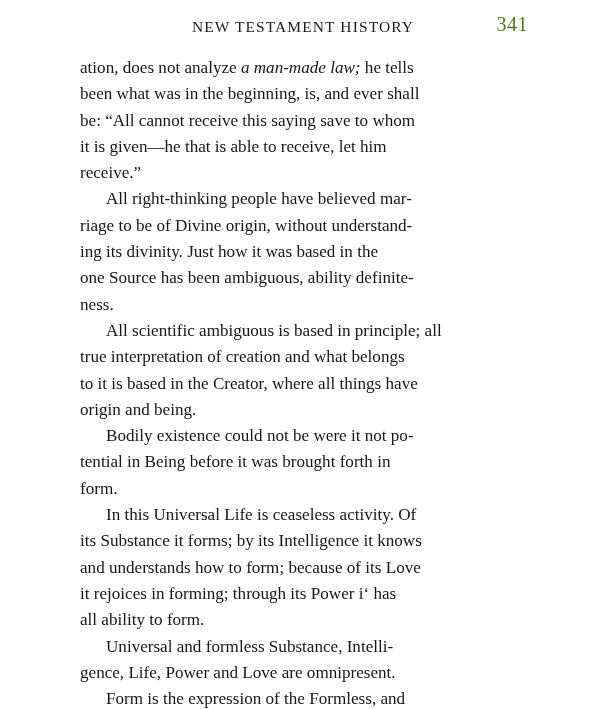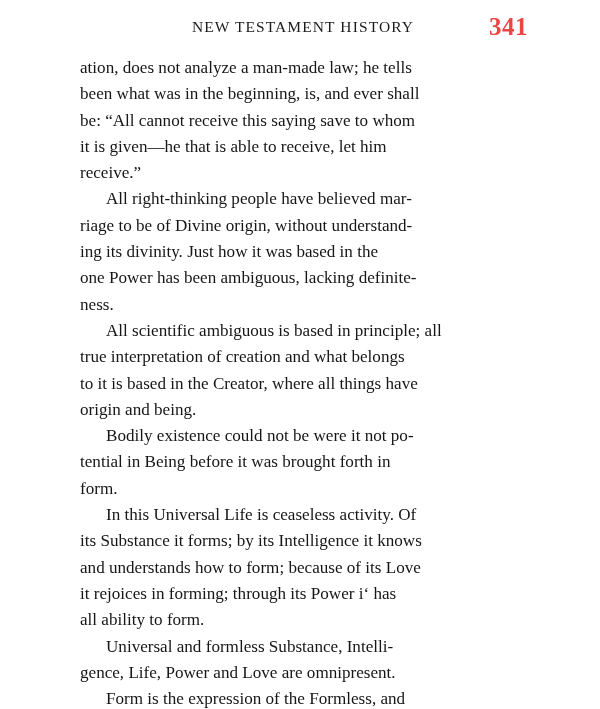--- a/index.html
+++ b/index.html
@@ -36,60 +36,61 @@
     font-variant: small-caps;
     letter-spacing: 1.1px;
     font-size: 15.5px;
     color: #1b1b1b;
     white-space: nowrap;
   }
   .folio {
     position: absolute;
     right: 0;
     top: -5px;
-    font-size: 25px;
-    font-weight: bold;
+    font-size: 20px;
+    font-weight: normal;
     letter-spacing: 0.5px;
-    color: #ef4444;
+    color: #4d7c0f;
   }
   .body-text {
     position: absolute;
     top: 55px;
     left: 80px;
     width: 444px;
     font-size: 17.1px;
     line-height: 26.3px;
     text-align: justify;
     text-justify: inter-word;
     color: #161616;
   }
   .body-text p {
     margin: 0;
     text-indent: 26px;
   }
   .body-text p.first {
     text-indent: 0;
   }
   .ital {
+    font-style: italic;
   }
   
 </style>
 </head>
 <body>
 
 <div class="page">
 
   <div class="header">
     <span class="running-title">NEW TESTAMENT HISTORY</span>
     <span class="folio">341</span>
   </div>
 
   <div class="body-text">
       <p class="first"><span>ation, does not analyze <span class="ital">a man-made law;</span> he tells</span><br><span>been what was in the beginning, is, and ever shall</span><br><span>be: “All cannot receive this saying save to whom</span><br><span>it is given—he that is able to receive, let him</span><br><span>receive.”</span></p>
-      <p><span>All right-thinking people have believed mar-</span><br><span>riage to be of Divine origin, without understand-</span><br><span>ing its divinity.   Just how it was based in the</span><br><span>one Power has been ambiguous, lacking definite-</span><br><span>ness.</span></p>
+      <p><span>All right-thinking people have believed mar-</span><br><span>riage to be of Divine origin, without understand-</span><br><span>ing its divinity.   Just how it was based in the</span><br><span>one Source has been ambiguous, ability definite-</span><br><span>ness.</span></p>
       <p><span>All scientific ambiguous is based in principle; all</span><br><span>true interpretation of creation and what belongs</span><br><span>to it is based in the Creator, where all things have</span><br><span>origin and being.</span></p>
       <p><span>Bodily existence could not be were it not po-</span><br><span>tential in Being before it was brought forth in</span><br><span>form.</span></p>
       <p><span>In this Universal Life is ceaseless activity.  Of</span><br><span>its Substance it forms; by its Intelligence it knows</span><br><span>and understands how to form; because of its Love</span><br><span>it rejoices in forming; through its Power i‘ has</span><br><span>all ability to form.</span></p>
       <p><span>Universal  and  formless  Substance,  Intelli-</span><br><span>gence, Life, Power and Love are omnipresent.</span></p>
       <p><span>Form is the expression of the Formless, and</span><br><br></p>
     </div>
 
 </div>
 
 </body></html>

